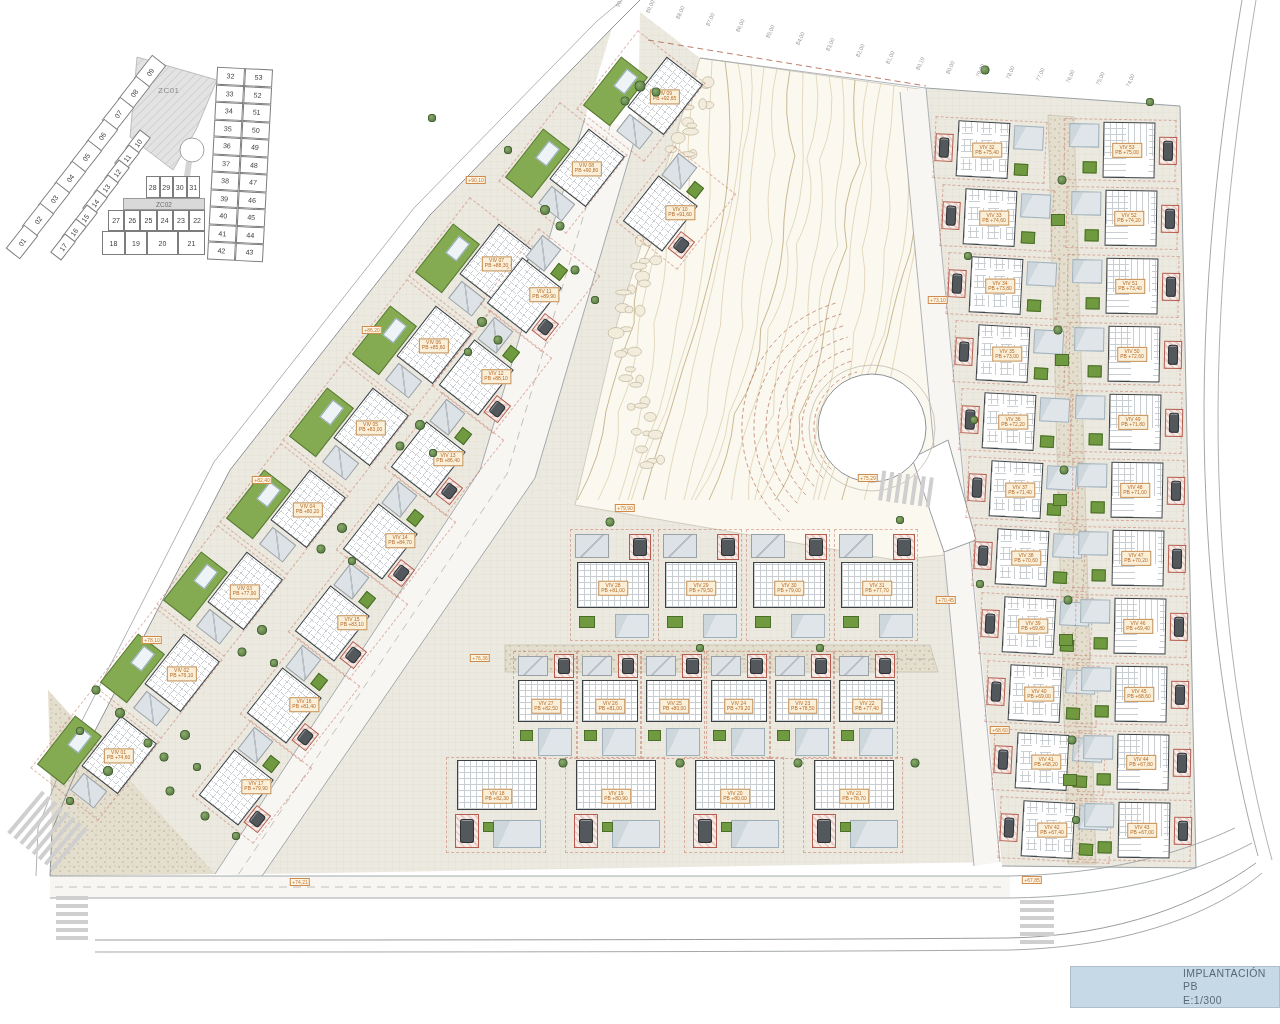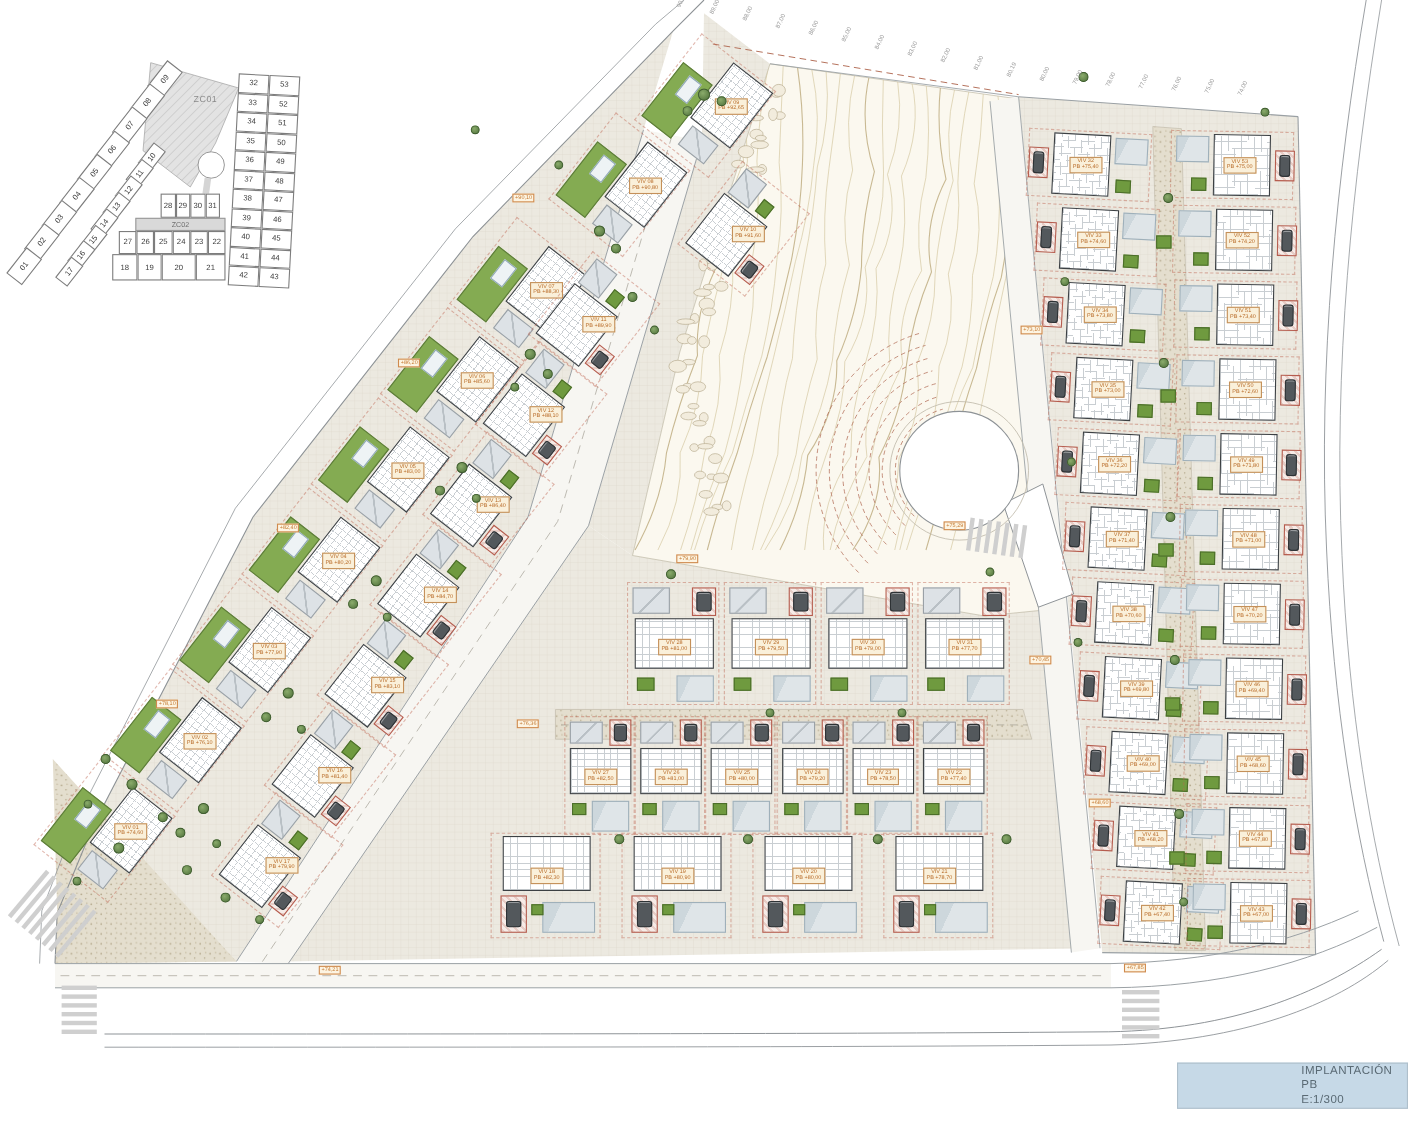--- a/index.html
+++ b/index.html
@@ -259,21 +259,21 @@
         </g>
       </g>
   </svg>
 
   <div id="keyplan">
     <svg width="262" height="218" style="position:absolute;left:0;top:0">
       <polygon points="115,5 195,28 174,78 151,118 108,85" fill="url(#hat)" stroke="#9a9a9a" stroke-width="0.6"></polygon>
       <circle cx="170" cy="98" r="12" fill="#fff" stroke="#8a8a8a" stroke-width="0.8"></circle>
       <line x1="167" y1="110" x2="162" y2="146" stroke="#8a8a8a" stroke-width="6" opacity="0.35"></line>
     </svg>
-    <div class="kp-zone-label" style="left:154px;top:34px">ZC01</div>
+    <div class="kp-zone-label" style="left:136px;top:34px">ZC01</div>
     <div class="kp-band" style="left:101px;top:146px;width:82px;height:12px">
       <span>ZC02</span>
     </div>
     <div id="kp-cells">
         <div class="kp-cell" style="left: 113px; top: 11px; width: 30px; height: 18px; transform: rotate(-52deg);">09</div>
         <div class="kp-cell" style="left: 97px; top: 32.2px; width: 30px; height: 18px; transform: rotate(-52deg);">08</div>
         <div class="kp-cell" style="left: 81px; top: 53.4px; width: 30px; height: 18px; transform: rotate(-52deg);">07</div>
         <div class="kp-cell" style="left: 65px; top: 74.6px; width: 30px; height: 18px; transform: rotate(-52deg);">06</div>
         <div class="kp-cell" style="left: 49px; top: 95.8px; width: 30px; height: 18px; transform: rotate(-52deg);">05</div>
         <div class="kp-cell" style="left: 33px; top: 117px; width: 30px; height: 18px; transform: rotate(-52deg);">04</div>

